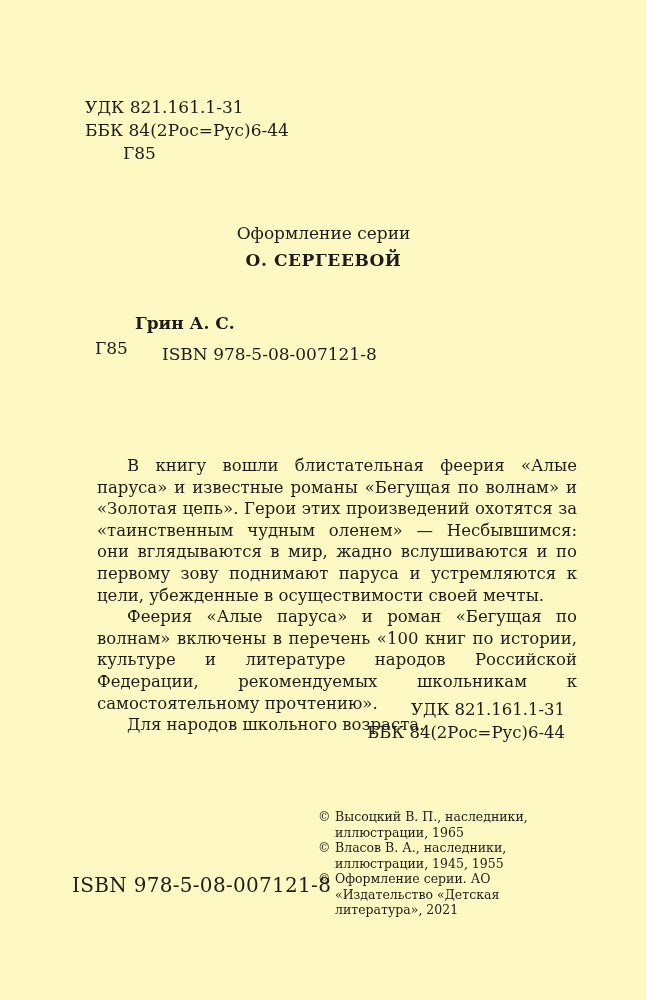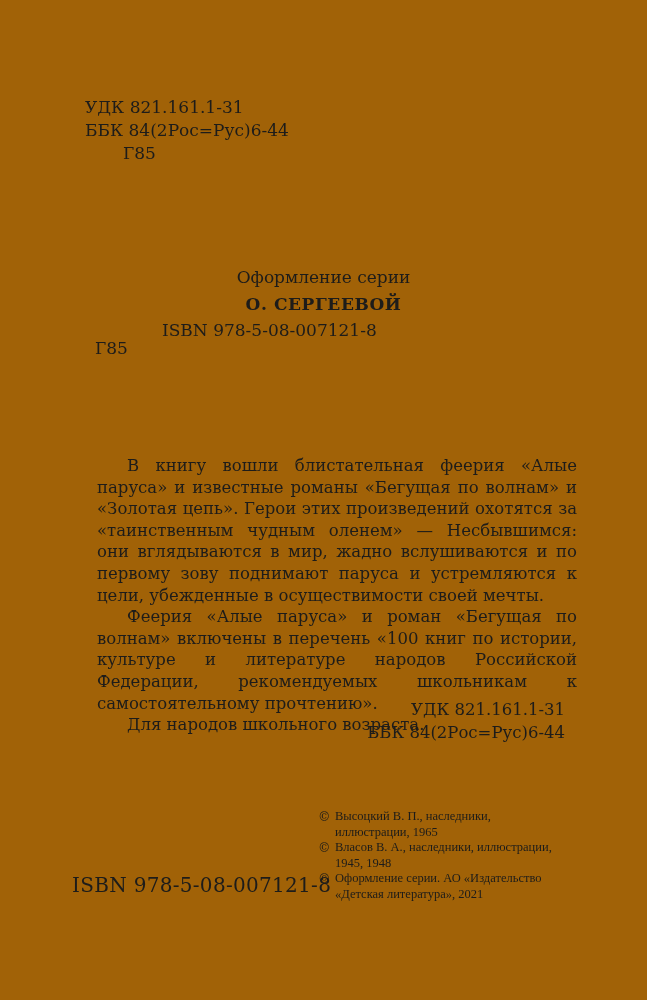--- a/index.html
+++ b/index.html
@@ -11,21 +11,21 @@
     width: 647px;
     height: 1000px;
     position: relative;
     font-family: "DejaVu Serif", "Liberation Serif", serif;
     color: #1d1c1a;
     -webkit-font-smoothing: antialiased;
   }
   .page {
     position: absolute;
     inset: 0;
-    background: #a16207;
+    background: #fef9c3;
     overflow: hidden;
   }
 
   
   .udk-top {
     position: absolute;
     left: 85px;
     top: 96px;
     font-size: 17px;
     line-height: 23px;
@@ -37,21 +37,20 @@
 
   
   .series {
     position: absolute;
     left: 0;
     top: 220px;
     width: 647px;
     text-align: center;
     font-size: 17px;
     line-height: 27px;
-    margin-top: 44px;
   }
   .series .designer {
     font-weight: bold;
     letter-spacing: 0.6px;
   }
 
   
   .catalog {
     position: absolute;
     left: 95px;
@@ -121,21 +120,20 @@
   .copyright-item {
     display: flex;
     align-items: flex-start;
   }
   .copyright-item .mark {
     flex: 0 0 17px;
     width: 17px;
   }
   .copyright-item .text {
     flex: 1 1 auto;
-    font-family: Liberation Serif, serif;
   }
 
   
   .isbn-bottom {
     position: absolute;
     left: 72px;
     top: 873px;
     font-size: 20px;
     letter-spacing: 0.3px;
     white-space: nowrap;
@@ -151,20 +149,21 @@
     <div>ББК 84(2Рос=Рус)6-44</div>
     <div class="author-sign">Г85</div>
   </div>
 
   <div class="series">
     <div>Оформление серии</div>
     <div class="designer">О. СЕРГЕЕВОЙ</div>
   </div>
 
   <div class="catalog">
+    <div class="author-heading">Грин А. С.</div>
     <div class="author-sign">Г85</div>
     <div class="isbn-mid">ISBN 978-5-08-007121-8</div>
   </div>
 
   <div class="annotation">
     <p>В книгу вошли блистательная феерия «Алые паруса» и известные романы «Бегущая по волнам» и «Золотая цепь». Герои этих произведений охотятся за «таинственным чудным оленем» — Несбывшимся: они вглядываются в мир, жадно вслушиваются и по первому зову поднимают паруса и устремляются к цели, убежденные в осуществимости своей мечты.</p>
     <p>Феерия «Алые паруса» и роман «Бегущая по волнам» включены в перечень «100 книг по истории, культуре и литературе народов Российской Федерации, рекомендуемых школьникам к самостоятельному прочтению».</p>
     <p class="audience">Для народов школьного возраста.</p>
   </div>
 
@@ -173,21 +172,21 @@
     <div>ББК 84(2Рос=Рус)6-44</div>
   </div>
 
   <div class="copyrights">
     <div class="copyright-item">
       <span class="mark">©</span>
       <span class="text">Высоцкий В. П., наследники, иллюстрации, 1965</span>
     </div>
     <div class="copyright-item">
       <span class="mark">©</span>
-      <span class="text">Власов В. А., наследники, иллюстрации, 1945, 1948</span>
+      <span class="text">Власов В. А., наследники, иллюстрации, 1945, 1955</span>
     </div>
     <div class="copyright-item">
       <span class="mark">©</span>
       <span class="text">Оформление серии. АО «Издательство «Детская литература», 2021</span>
     </div>
   </div>
 
   <div class="isbn-bottom">ISBN 978-5-08-007121-8</div>
 
 </div>

